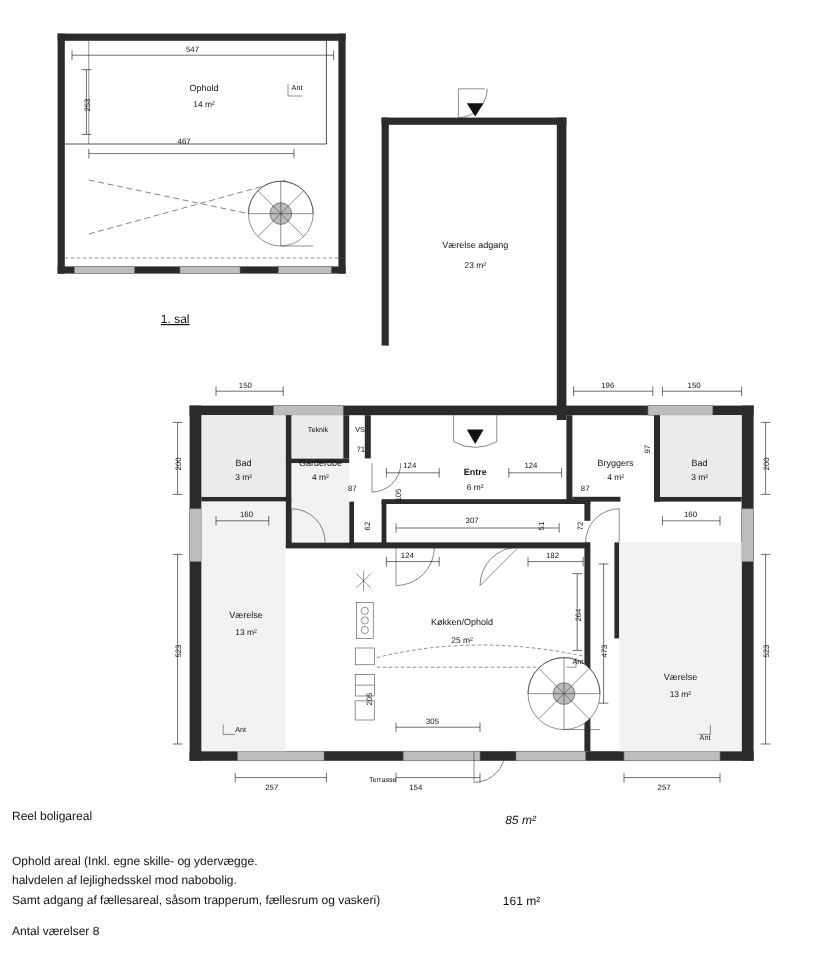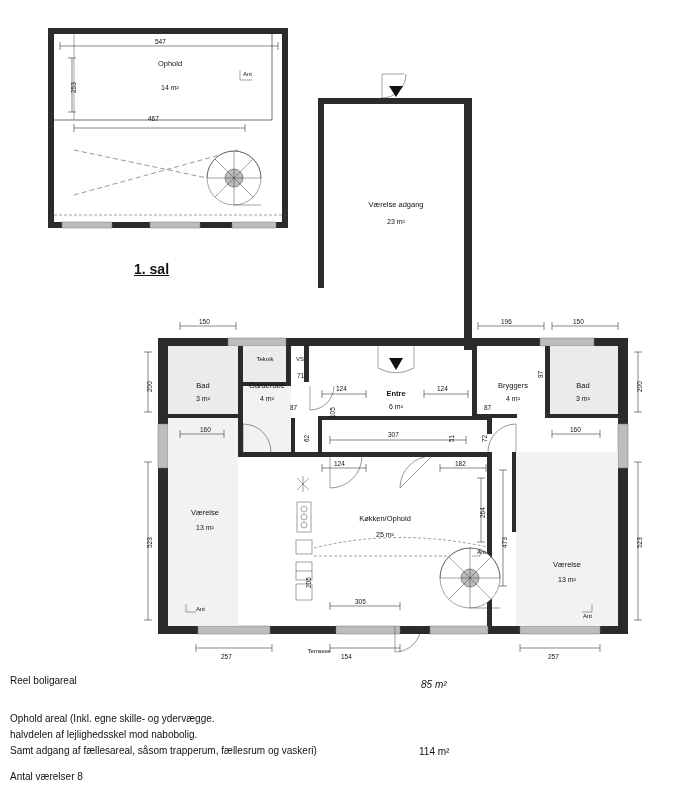--- a/index.html
+++ b/index.html
@@ -5,21 +5,21 @@
   html,body{margin:0;padding:0;background:#fff;}
   body{width:682px;height:795px;position:relative;font-family:"Liberation Sans",sans-serif;color:#111;overflow:hidden;}
   .plan{position:absolute;left:0;top:0;width:682px;height:795px;}
   .lbl{position:absolute;font-size:7px;color:#111;white-space:nowrap;line-height:1.25;text-align:center;}
   .lbl.sm{font-size:6px;}
   .room-name{font-size:7.5px;}
   .room-area{font-size:7px;}
   .dimtxt{position:absolute;font-size:6.5px;color:#111;white-space:nowrap;}
   .dimtxt.vert{transform:rotate(-90deg);transform-origin:left top;}
   .footer{position:absolute;font-size:10px;color:#111;white-space:nowrap;}
-  .title-1sal{position:absolute;font-size:14px;font-weight:bold;text-decoration:underline;}
+  .title-1sal{position:absolute;font-size:10px;font-weight:normal;text-decoration:underline;}
   svg{position:absolute;left:0;top:0;overflow:visible;}
   .w-thick{fill:#2b2b2b;}
   .w-light{fill:#bdbdbd;stroke:#777;stroke-width:0.5;}
   .ln{stroke:#111;stroke-width:0.6;fill:none;}
   .ln-thin{stroke:#333;stroke-width:0.45;fill:none;}
   .dim{stroke:#111;stroke-width:0.5;fill:none;}
   .dash{stroke:#333;stroke-width:0.5;fill:none;stroke-dasharray:5 3;}
   .dash2{stroke:#444;stroke-width:0.5;fill:none;stroke-dasharray:3 2;}
   .arc{stroke:#333;stroke-width:0.5;fill:none;}
   .fillwhite{fill:#fff;}
@@ -174,21 +174,21 @@
     <path class="dim" d="M330 440 L466 440 M330 436 L330 444 M466 436 L466 444"></path>
     <path class="dim" d="M330 606 L400 606 M330 602 L330 610 M400 602 L400 610"></path>
     <path class="dim" d="M322 468 L366 468 M322 464 L322 472 M366 464 L366 472"></path>
     <path class="dim" d="M440 468 L486 468 M440 464 L440 472 M486 464 L486 472"></path>
     <path class="dim" d="M180 434 L224 434 M180 430 L180 438 M224 430 L224 438"></path>
     <path class="dim" d="M552 434 L600 434 M552 430 L552 438 M600 430 L600 438"></path>
     <path class="dim" d="M481 478 L481 542 M477 478 L485 478 M477 542 L485 542"></path>
     <path class="dim" d="M503 470 L503 586 M499 470 L507 470 M499 586 L507 586"></path>
   </svg>
 
-  <div class="lbl room-name" style="left:140px;top:59px;width:60px;">Ophold</div>
+  <div class="lbl room-name" style="left:140px;top:69px;width:60px;">Ophold</div>
   <div class="lbl room-area" style="left:140px;top:84px;width:60px;">14 m²</div>
   <div class="lbl sm" style="left:243px;top:71px;">Ant</div>
   <div class="dimtxt" style="left:155px;top:38px;">547</div>
   <div class="dimtxt vert" style="left:70px;top:93px;">253</div>
   <div class="dimtxt" style="left:148px;top:115px;">467</div>
   <div class="title-1sal" style="left:134px;top:261px;">1. sal</div>
 
   <div class="lbl room-name" style="left:360px;top:200px;width:72px;">Værelse adgang</div>
   <div class="lbl room-area" style="left:360px;top:218px;width:72px;">23 m²</div>
 
@@ -259,14 +259,14 @@
   <div class="dimtxt vert" style="left:305px;top:588px;">205</div>
 
 </div>
 
 <div class="footer" style="left:10px;top:675px;">Reel boligareal</div>
 <div class="footer" style="left:421px;top:679px;font-style:italic;">85 m²</div>
 
 <div class="footer" style="left:10px;top:713px;">Ophold areal (Inkl. egne skille- og ydervægge.</div>
 <div class="footer" style="left:10px;top:729px;">halvdelen af lejlighedsskel mod nabobolig.</div>
 <div class="footer" style="left:10px;top:745px;">Samt adgang af fællesareal, såsom trapperum, fællesrum og vaskeri)</div>
-<div class="footer" style="left:419px;top:746px;">114 m²</div>
+<div class="footer" style="left:419px;top:746px;">161 m²</div>
 <div class="footer" style="left:10px;top:771px;">Antal værelser 8</div>
 
 </body></html>

